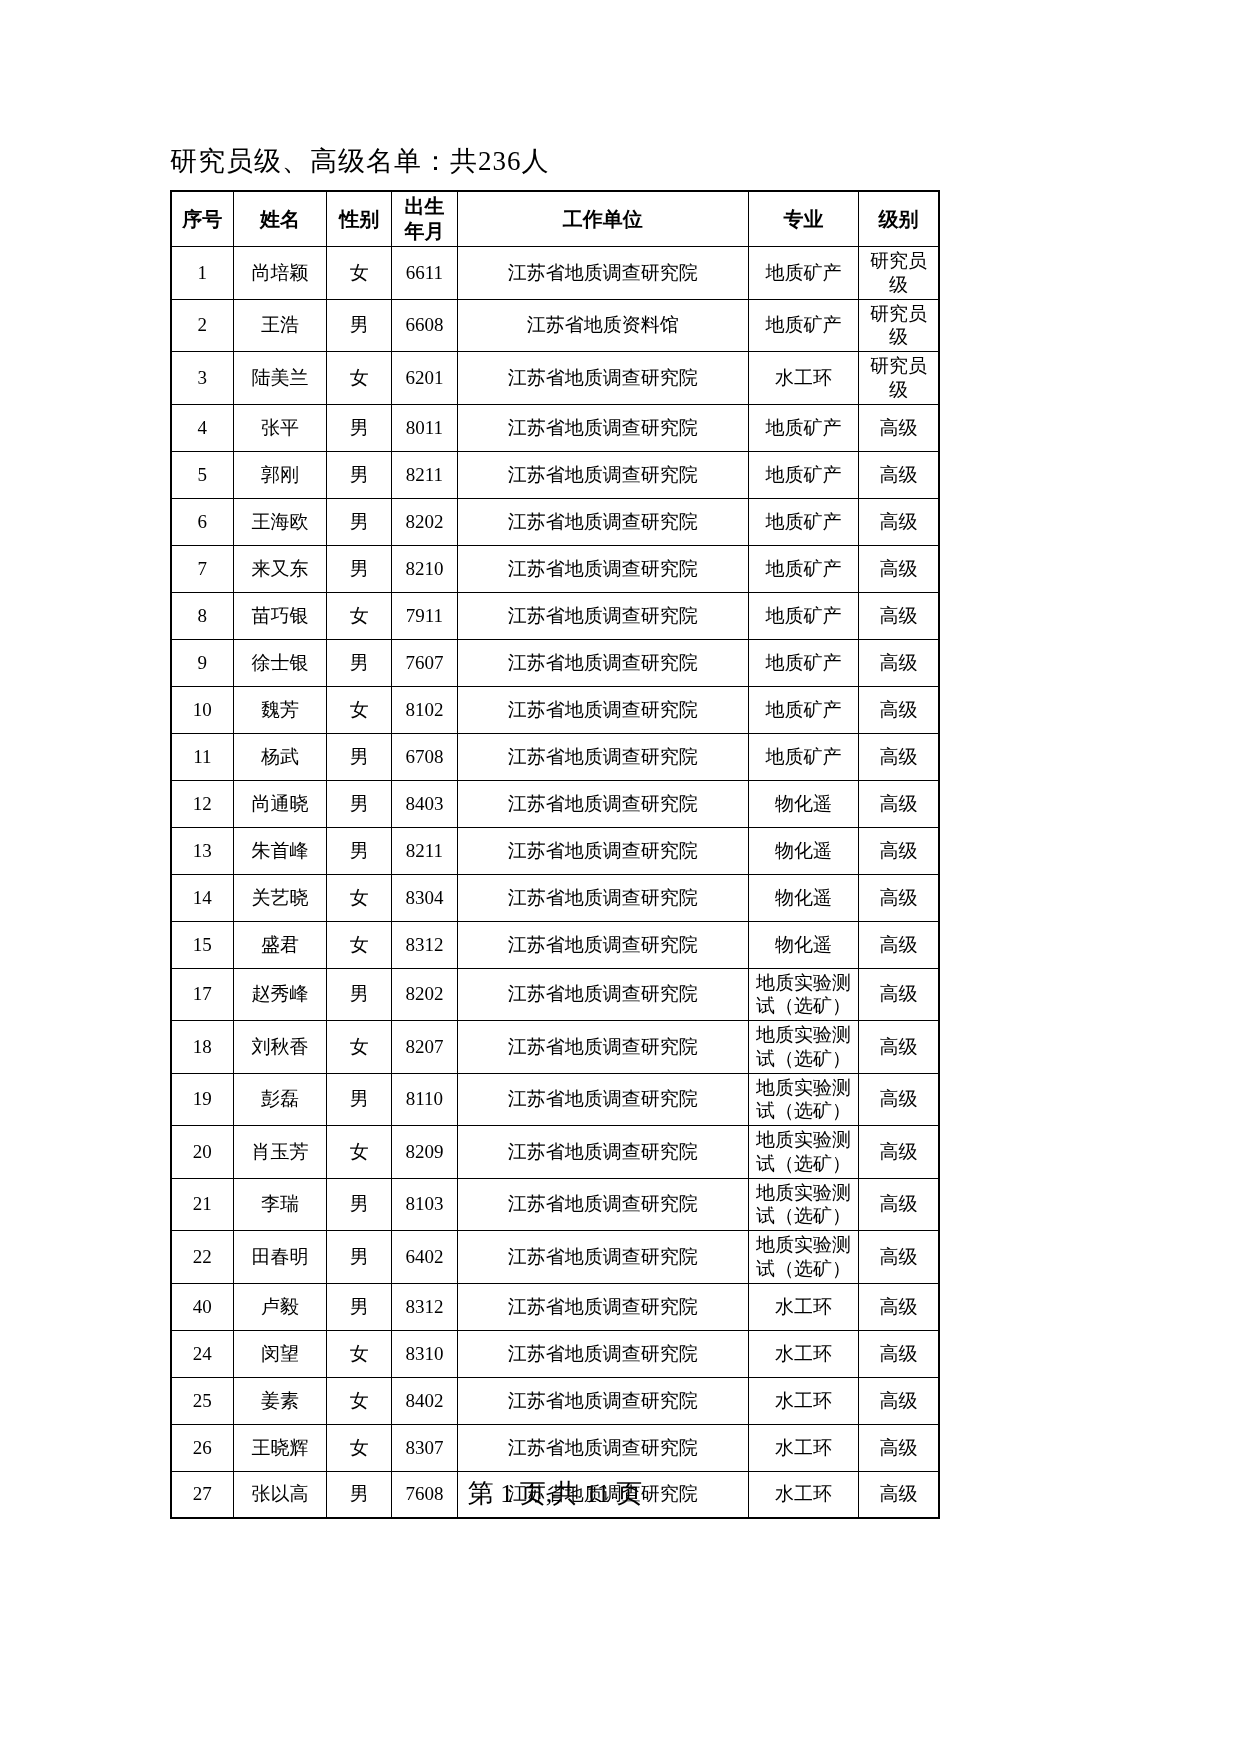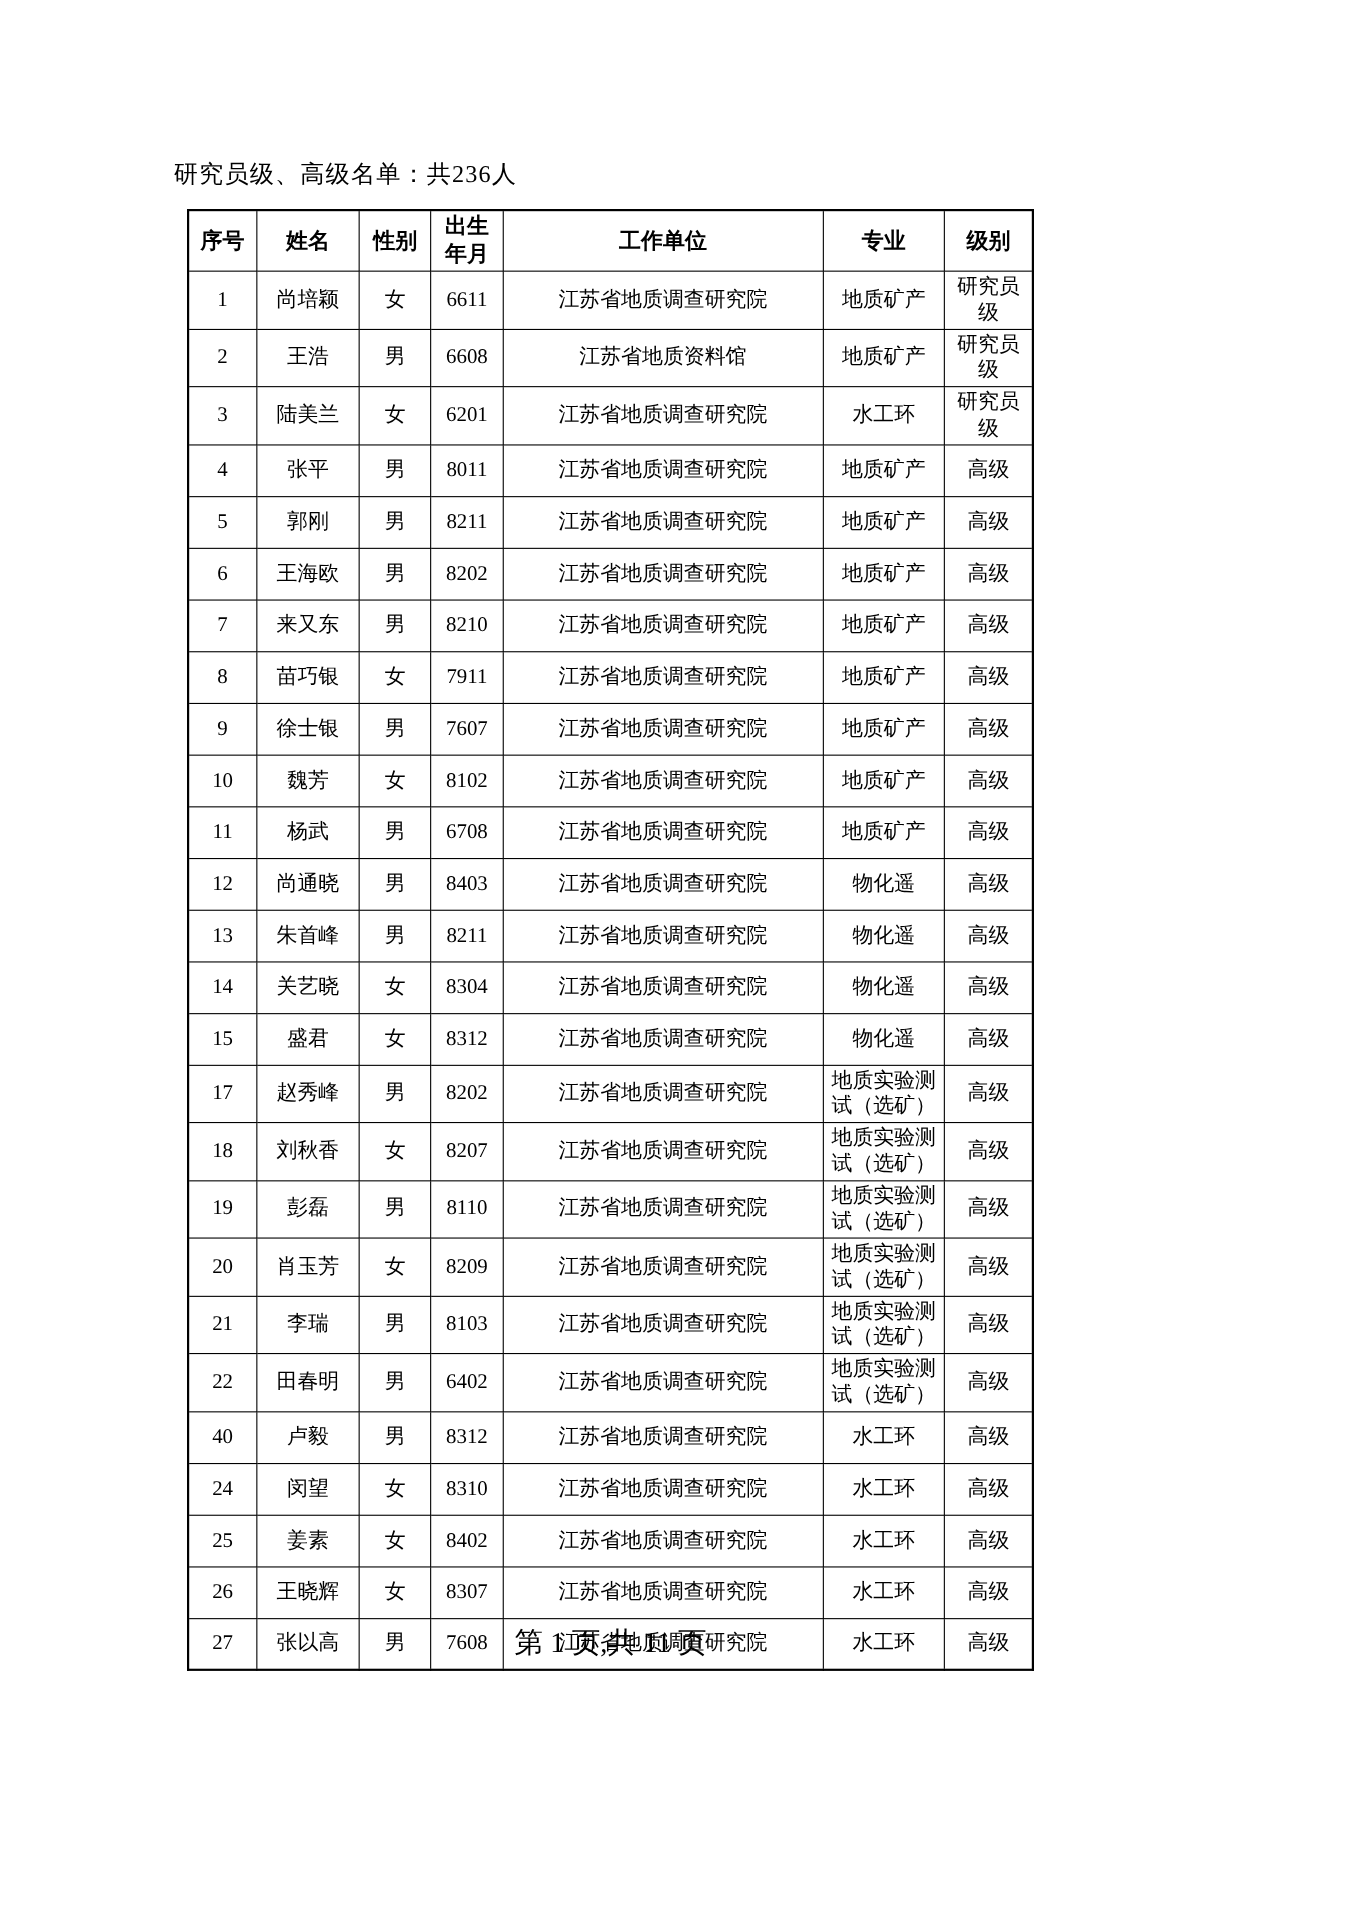--- a/index.html
+++ b/index.html
@@ -10,23 +10,23 @@
   }
   .page {
     position: relative;
     width: 1241px;
     height: 1754px;
     background: #ffffff;
     overflow: hidden;
   }
   .doc-title {
     position: absolute;
-    left: 158px;
+    left: 170px;
     top: 143px;
-    font-size: 22px;
+    font-size: 27px;
     letter-spacing: 1px;
     white-space: nowrap;
   }
   table.roster {
     position: absolute;
     left: 170px;
     top: 190px;
     border-collapse: collapse;
     table-layout: fixed;
     width: 770px;

